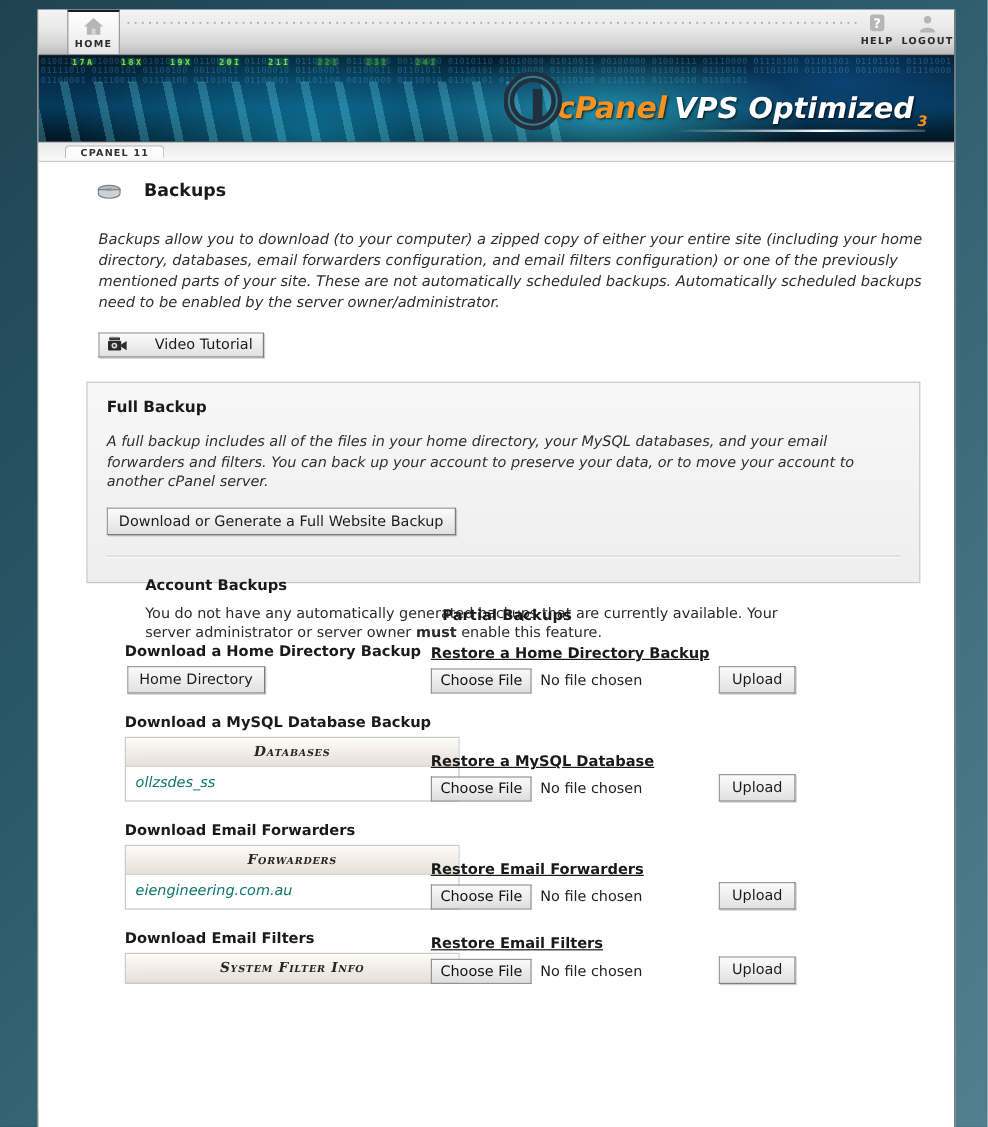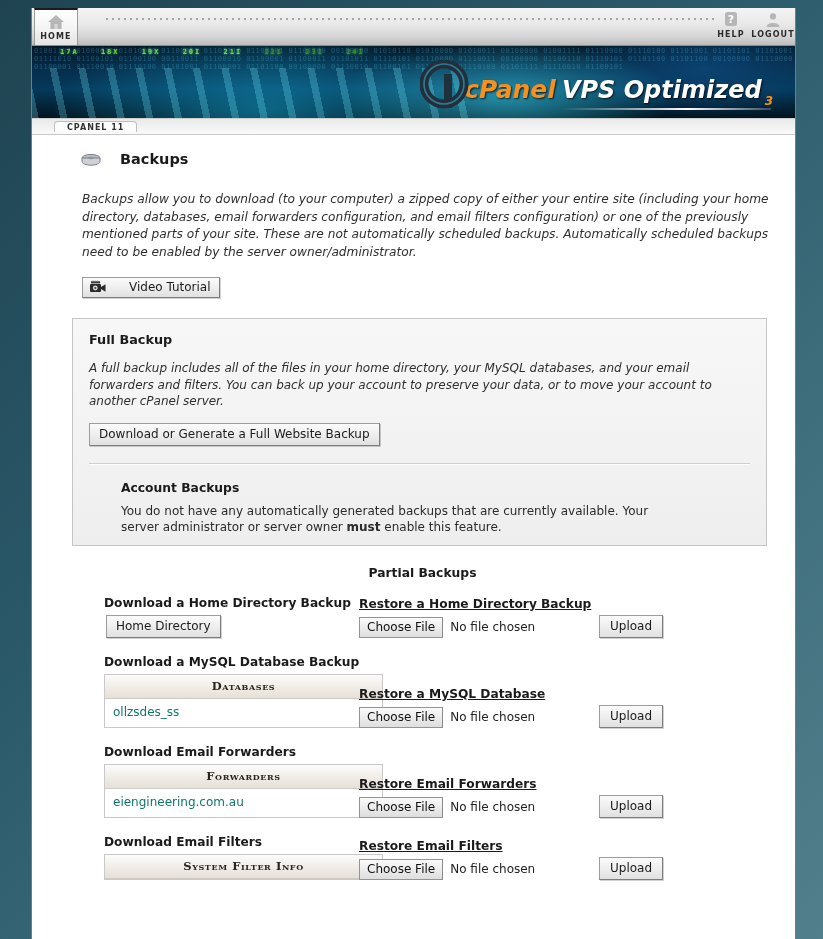--- a/index.html
+++ b/index.html
@@ -49,21 +49,21 @@
   }
   .navbtn .glyph { display:block; height: 22px; padding-top: 2px; }
   .navbtn .lbl {
     display: block;
     font-size: 8px;
     font-weight: bold;
     letter-spacing: 1.1px;
     color: #2b2b2b;
     font-family: "DejaVu Sans", sans-serif;
   }
-  #home-btn { left: 2px; }
+  #home-btn { left: 24px; }
   #home-btn.active {
     background: linear-gradient(to bottom, #ffffff 0%, #f2f2f2 60%, #e4e4e4 100%);
     border-left: 1px solid #9b9b9b;
     border-right: 1px solid #9b9b9b;
     border-top: 2px solid #1c1c1c;
   }
   #help-btn { right: 42px; }
   #logout-btn { right: 0px; }
 
   
@@ -228,21 +228,21 @@
   #video-tutorial-button { margin: 0 0 0 28px; padding: 2px 8px 3px 6px; }
 
   .cam-icon { width: 18px; height: 14px; position: relative; flex: 0 0 auto; }
 
   
   .panel {
     margin: 20px 6px 0 18px;
     border: 1px solid #c5c5c5;
     background: linear-gradient(to bottom, #f7f7f7 0%, #f2f2f2 60%, #eeeeee 100%);
     padding: 13px 16px 18px 16px;
-    height: 228px;
+    height: 168px;
   }
   .panel h2 {
     margin: 0 0 13px 0;
     font-size: 12.8px;
     font-weight: bold;
     color: #1a1a1a;
     font-family: "DejaVu Sans", sans-serif;
   }
   .panel-desc {
     margin: 0 0 13px 0;
@@ -305,20 +305,21 @@
 
   .dl-btn { margin-left: 2px; }
 
   
   .mini-table {
     width: 279px;
     border: 1px solid #c9c9c9;
     border-collapse: collapse;
     background: #fff;
     margin-top: 3px;
+    font-style: italic;
   }
   .mini-table .th {
     background: linear-gradient(to bottom, #fdfcfb, #efeae4 60%, #e6e0d8);
     border-bottom: 1px solid #cfcac4;
     text-align: center;
     padding: 4px 0 5px 0;
     font-size: 10px;
     font-weight: bold;
     font-variant: small-caps;
     letter-spacing: .6px;

